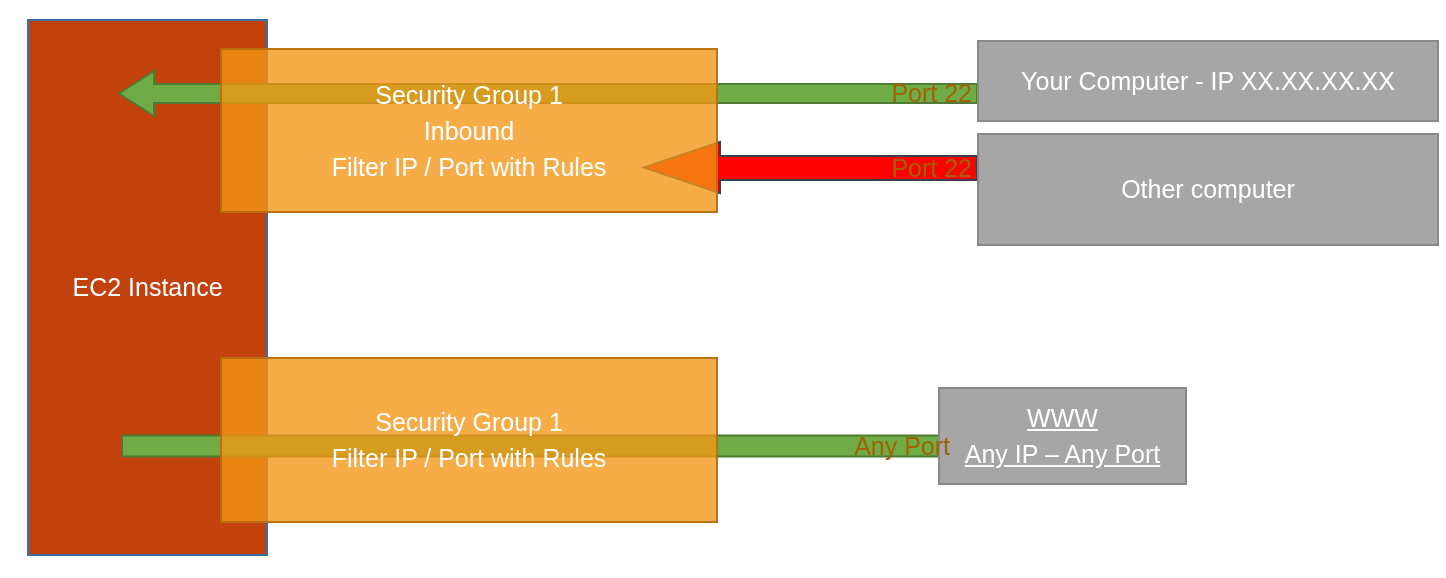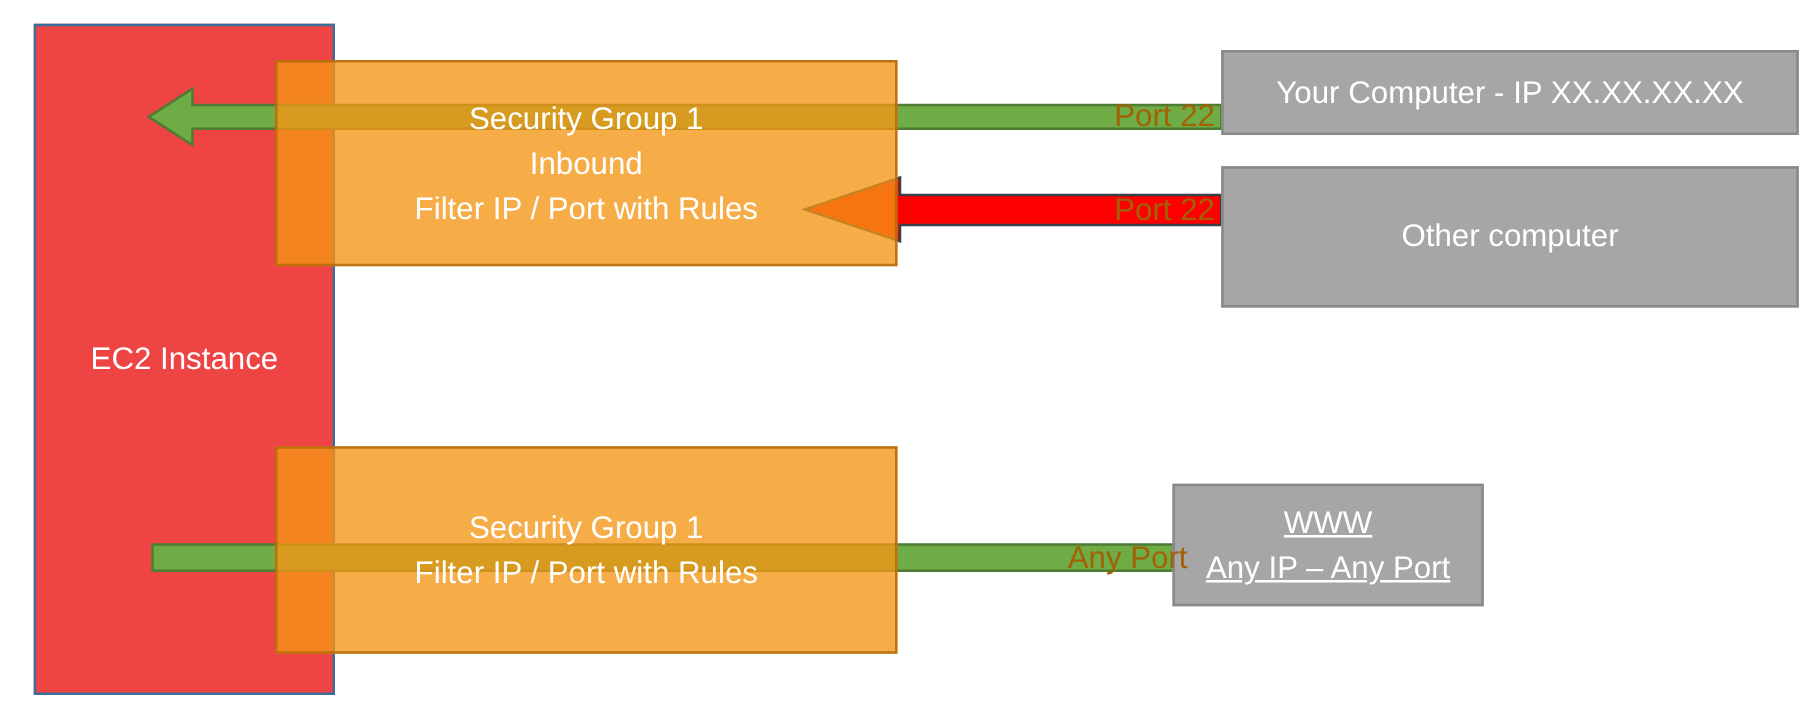--- a/index.html
+++ b/index.html
@@ -18,21 +18,21 @@
     justify-content:center;
     align-items:center;
     text-align:center;
     color:#ffffff;
     font-size:25px;
   }
   .box span{display:block;white-space:nowrap;}
   
   .ec2{
     left:27px;top:19px;width:241px;height:537px;
-    background:#ef4444;
+    background:#c2410c;
     border:2px solid #3E6D9C;
     z-index:1;
     line-height:31px;
   }
   
   .arrows{position:absolute;left:0;top:0;z-index:2;}
   .arrow-green{fill:#6FAC46;stroke:#4F7B33;stroke-width:2;}
   .arrow-red{fill:#FE0000;stroke:#3A4049;stroke-width:2;}
   
   .sg{
@@ -43,21 +43,21 @@
   }
   .sg-inbound{left:220px;top:48px;width:498px;height:165px;}
   .sg-outbound{left:220px;top:357px;width:498px;height:166px;}
   
   .gray{
     background:#A6A6A6;
     border:2px solid #898989;
     z-index:4;
     line-height:31px;
   }
-  .your-computer{left:977px;top:40px;width:462px;height:68px;}
+  .your-computer{left:977px;top:40px;width:462px;height:82px;}
   .other-computer{left:977px;top:133px;width:462px;height:113px;}
   .www{left:938px;top:387px;width:249px;height:98px;line-height:36px;text-decoration:underline;}
   
   .flow-label{
     position:absolute;
     z-index:5;
     color:#a16207;
     font-size:25px;
     line-height:30px;
     height:30px;

